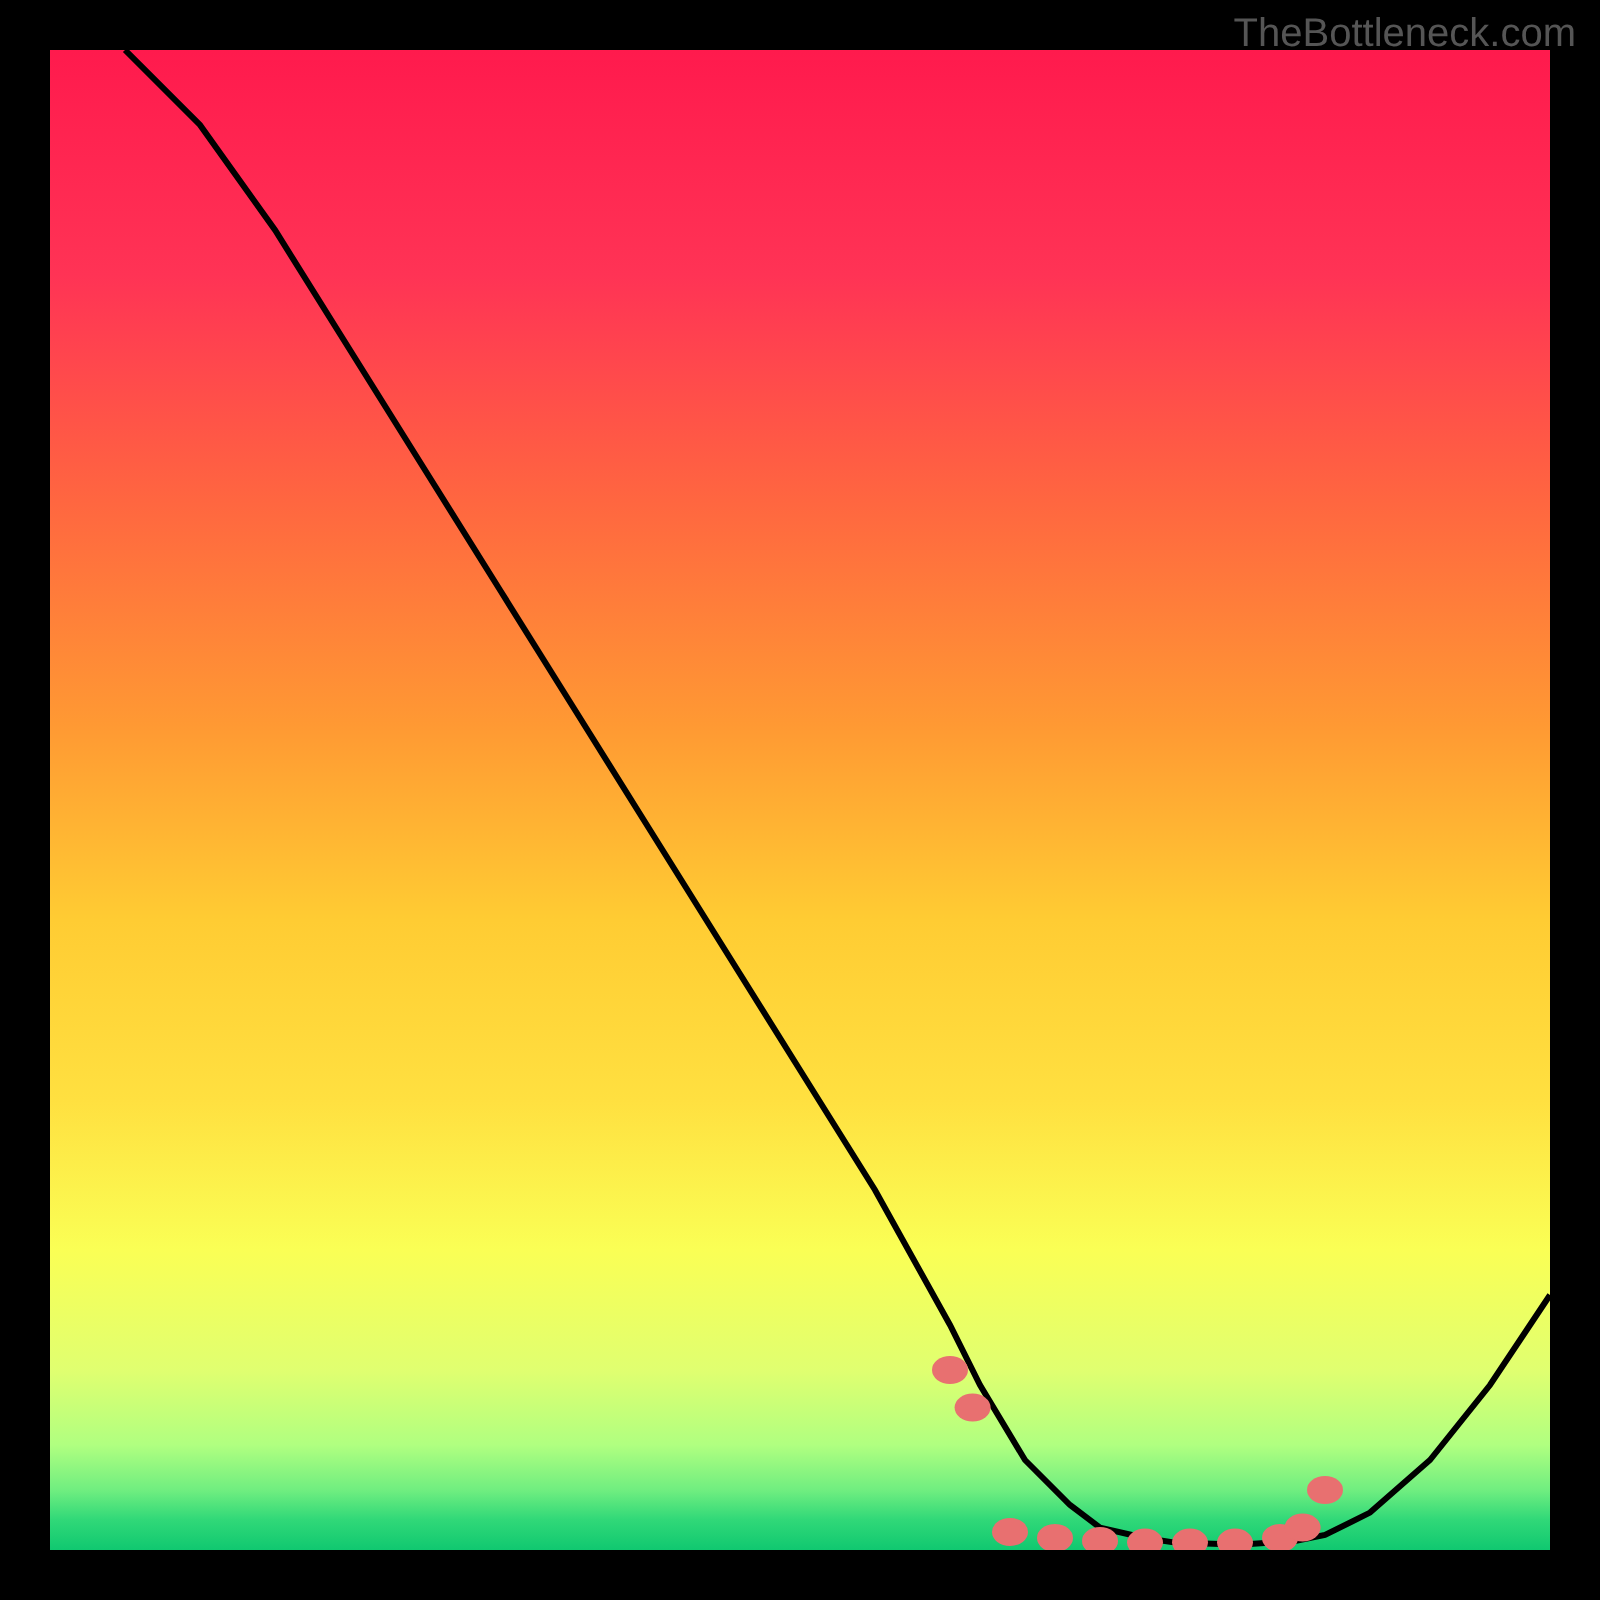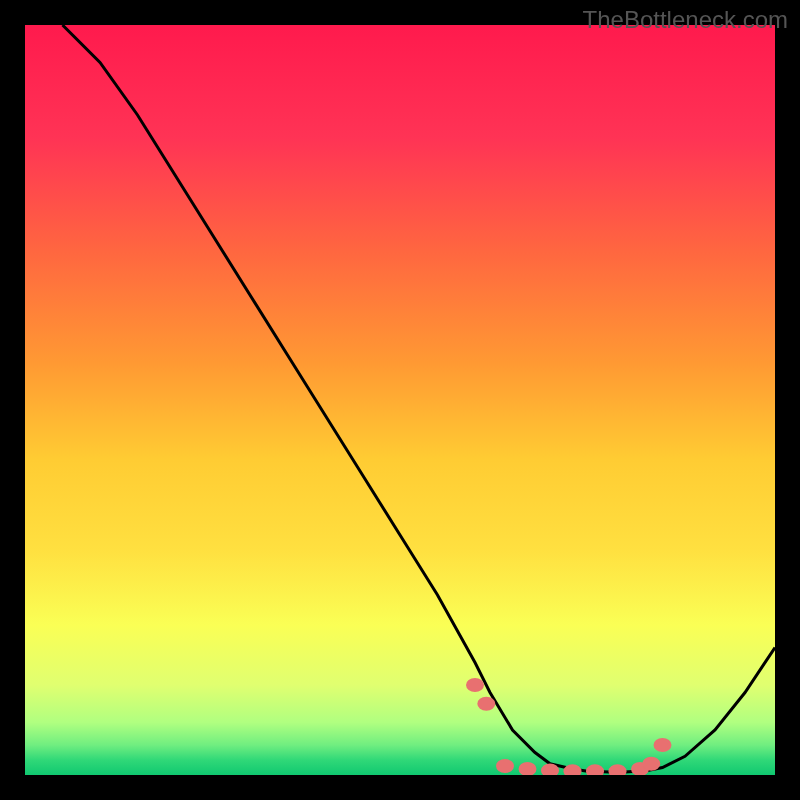--- a/index.html
+++ b/index.html
@@ -9,21 +9,21 @@
   background: #000;
   position: relative;
   font-family: Arial, sans-serif;
   overflow: hidden;
 }
 .watermark {
   position: absolute;
   top: 6px;
   right: 12px;
   color: #555;
-  font-size: 24px;
+  font-size: 20px;
   font-weight: 500;
   z-index: 10;
 }
 .plot-area {
   position: absolute;
   top: 25px;
   left: 25px;
   width: 750px;
   height: 750px;
 }

